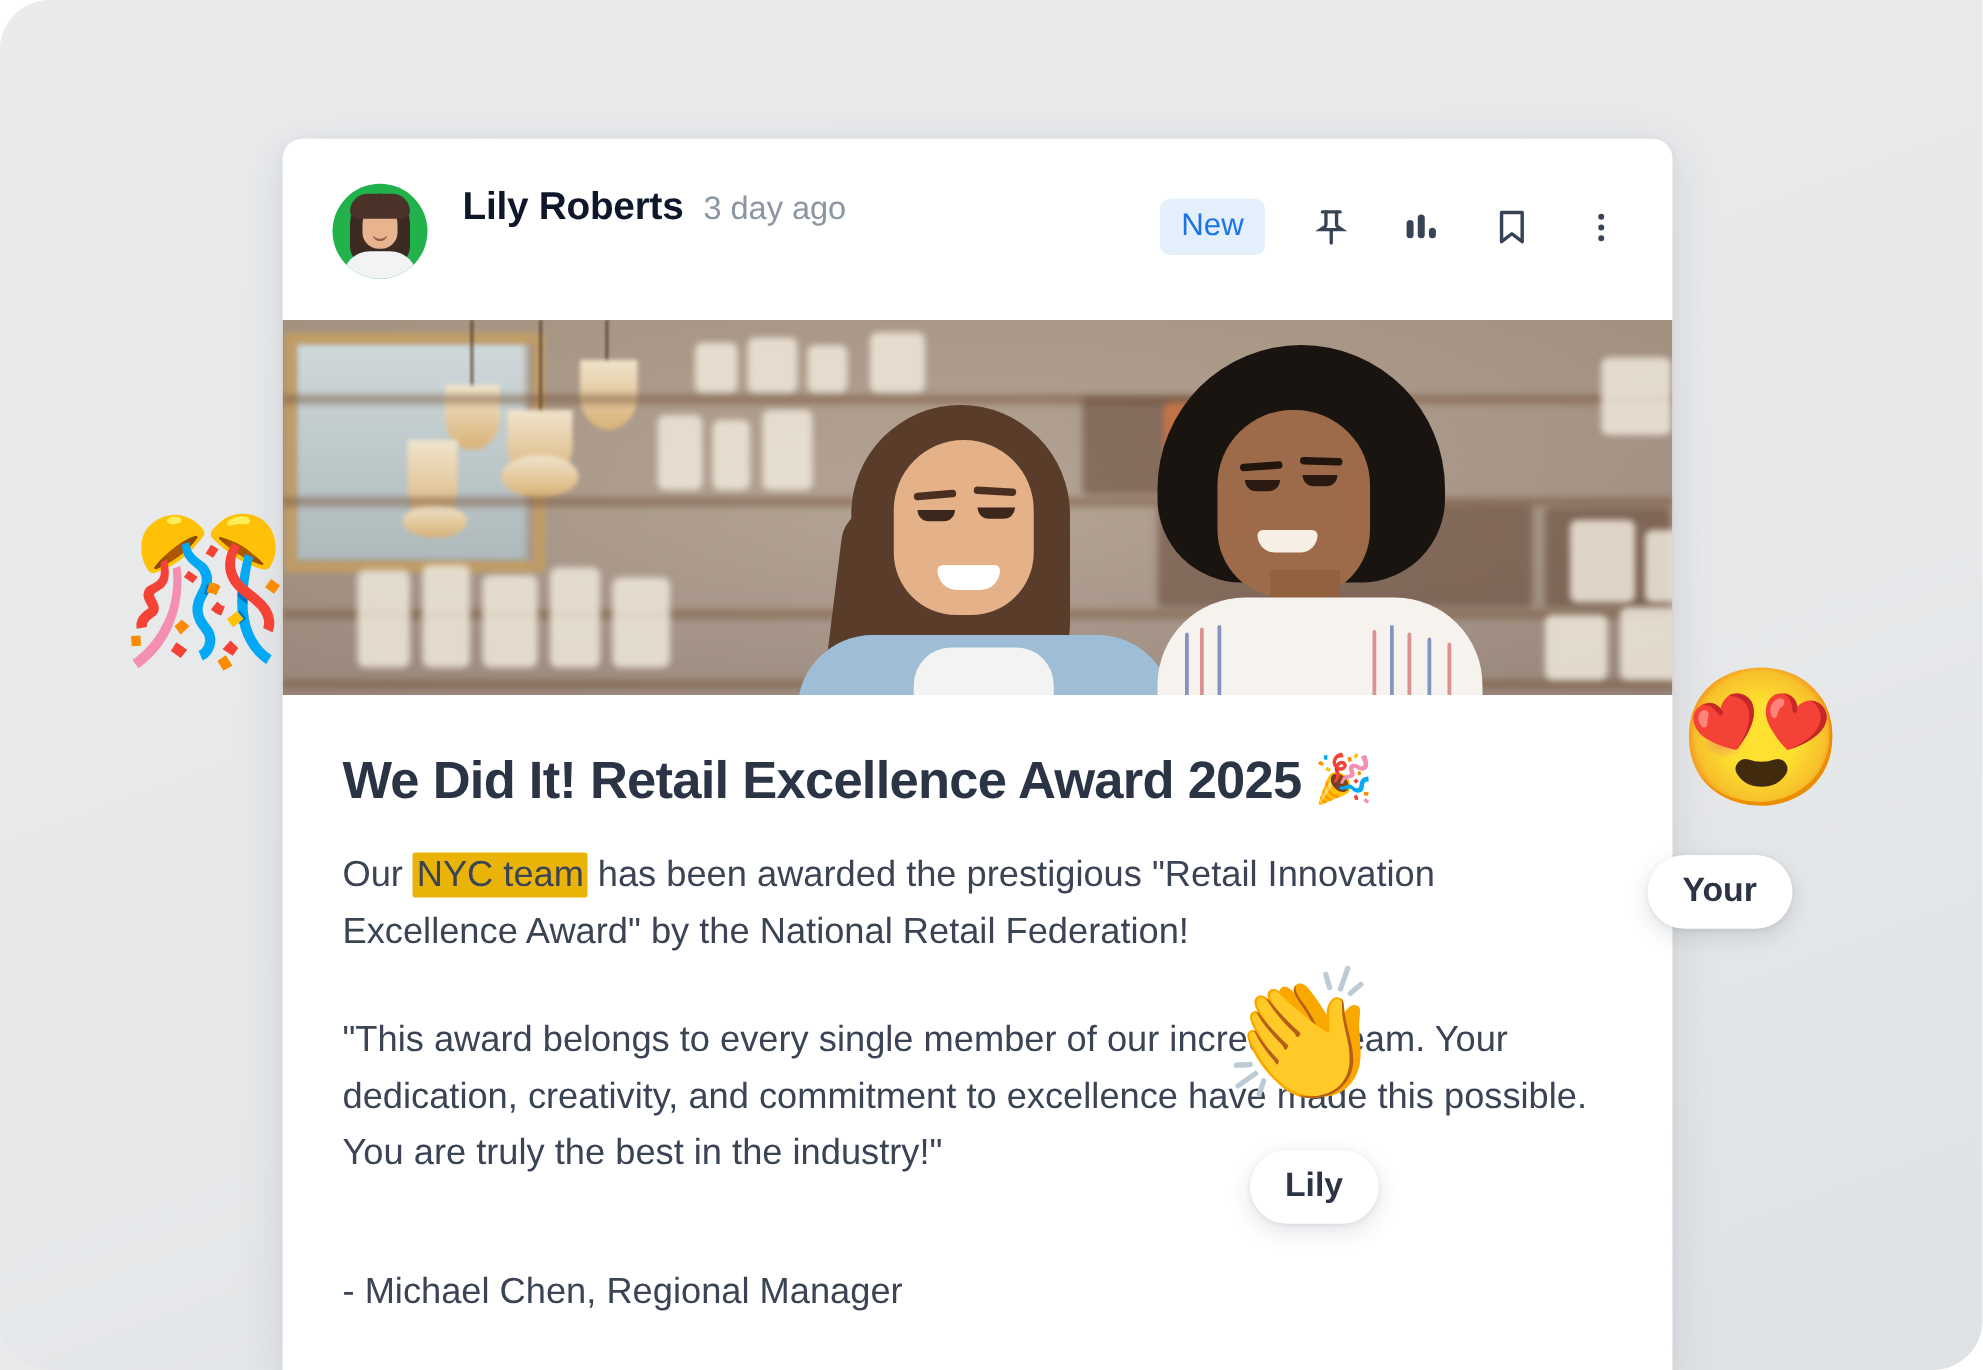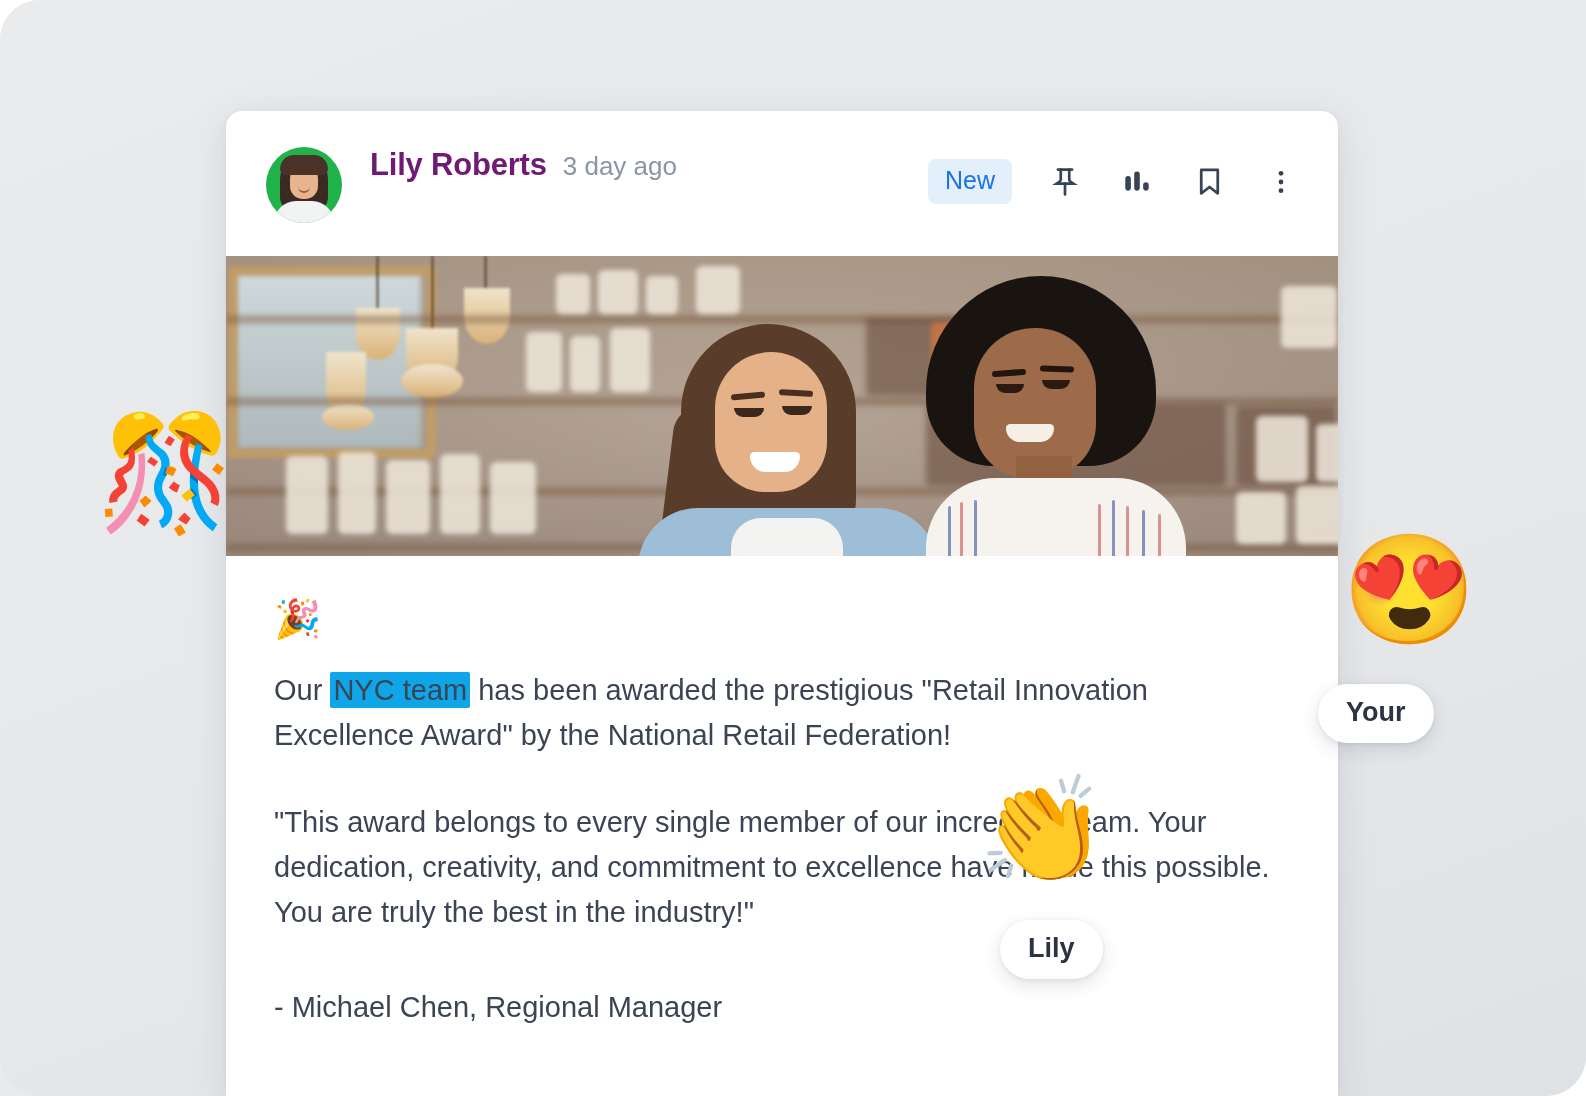--- a/index.html
+++ b/index.html
@@ -99,21 +99,21 @@
   .header-text { margin-left: 28px; padding-top: 2px; }
 
   .name-line {
     display: flex;
     align-items: baseline;
     gap: 16px;
   }
   .author-name {
     font-size: 31px;
     font-weight: 700;
-    color: #701a75;
+    color: #0f172a;
     letter-spacing: -0.2px;
   }
   .timestamp {
     font-size: 26px;
     color: #8b95a4;
     font-weight: 400;
   }
 
   .topic-badge {
     display: inline-block;
@@ -301,24 +301,24 @@
   .title-emoji { font-size: 38px; line-height: 1; }
 
   .post-para {
     margin-top: 30px;
     font-size: 29px;
     line-height: 1.55;
     color: #3b4454;
     max-width: 1000px;
   }
   .post-para.second { margin-top: 42px; }
-  .post-signature { margin-top: 56px; font-size: 29px; color: #3b4454; }
+  .post-signature { margin-top: 72px; font-size: 29px; color: #3b4454; }
 
   .hl {
-    background: #0ea5e9;
+    background: #eab308;
     padding: 2px 3px;
     border-radius: 2px;
   }
 
   
   .float-emoji {
     position: absolute;
     line-height: 1;
     user-select: none;
   }
@@ -486,20 +486,21 @@
         <div class="stripe" style="left:886px; top:244px; height:128px;"></div>
         <div class="stripe red" style="left:900px; top:250px; height:122px;"></div>
         <div class="stripe" style="left:916px; top:254px; height:118px;"></div>
         <div class="stripe red" style="left:932px; top:258px; height:114px;"></div>
       </div>
     </div>
 
     <div class="card-body">
 
       <h1 class="post-title">
+        <span>We Did It! Retail Excellence Award 2025</span>
         <span class="title-emoji">🎉</span>
       </h1>
 
       <p class="post-para"><span>Our </span><span class="hl">NYC team</span><span> has been awarded the prestigious "Retail Innovation Excellence Award" by the National Retail Federation!</span></p>
 
       <p class="post-para second">"This award belongs to every single member of our incredible team. Your dedication, creativity, and commitment to excellence have made this possible. You are truly the best in the industry!"</p>
 
       <p class="post-signature">- Michael Chen, Regional Manager</p>
 
     </div>

